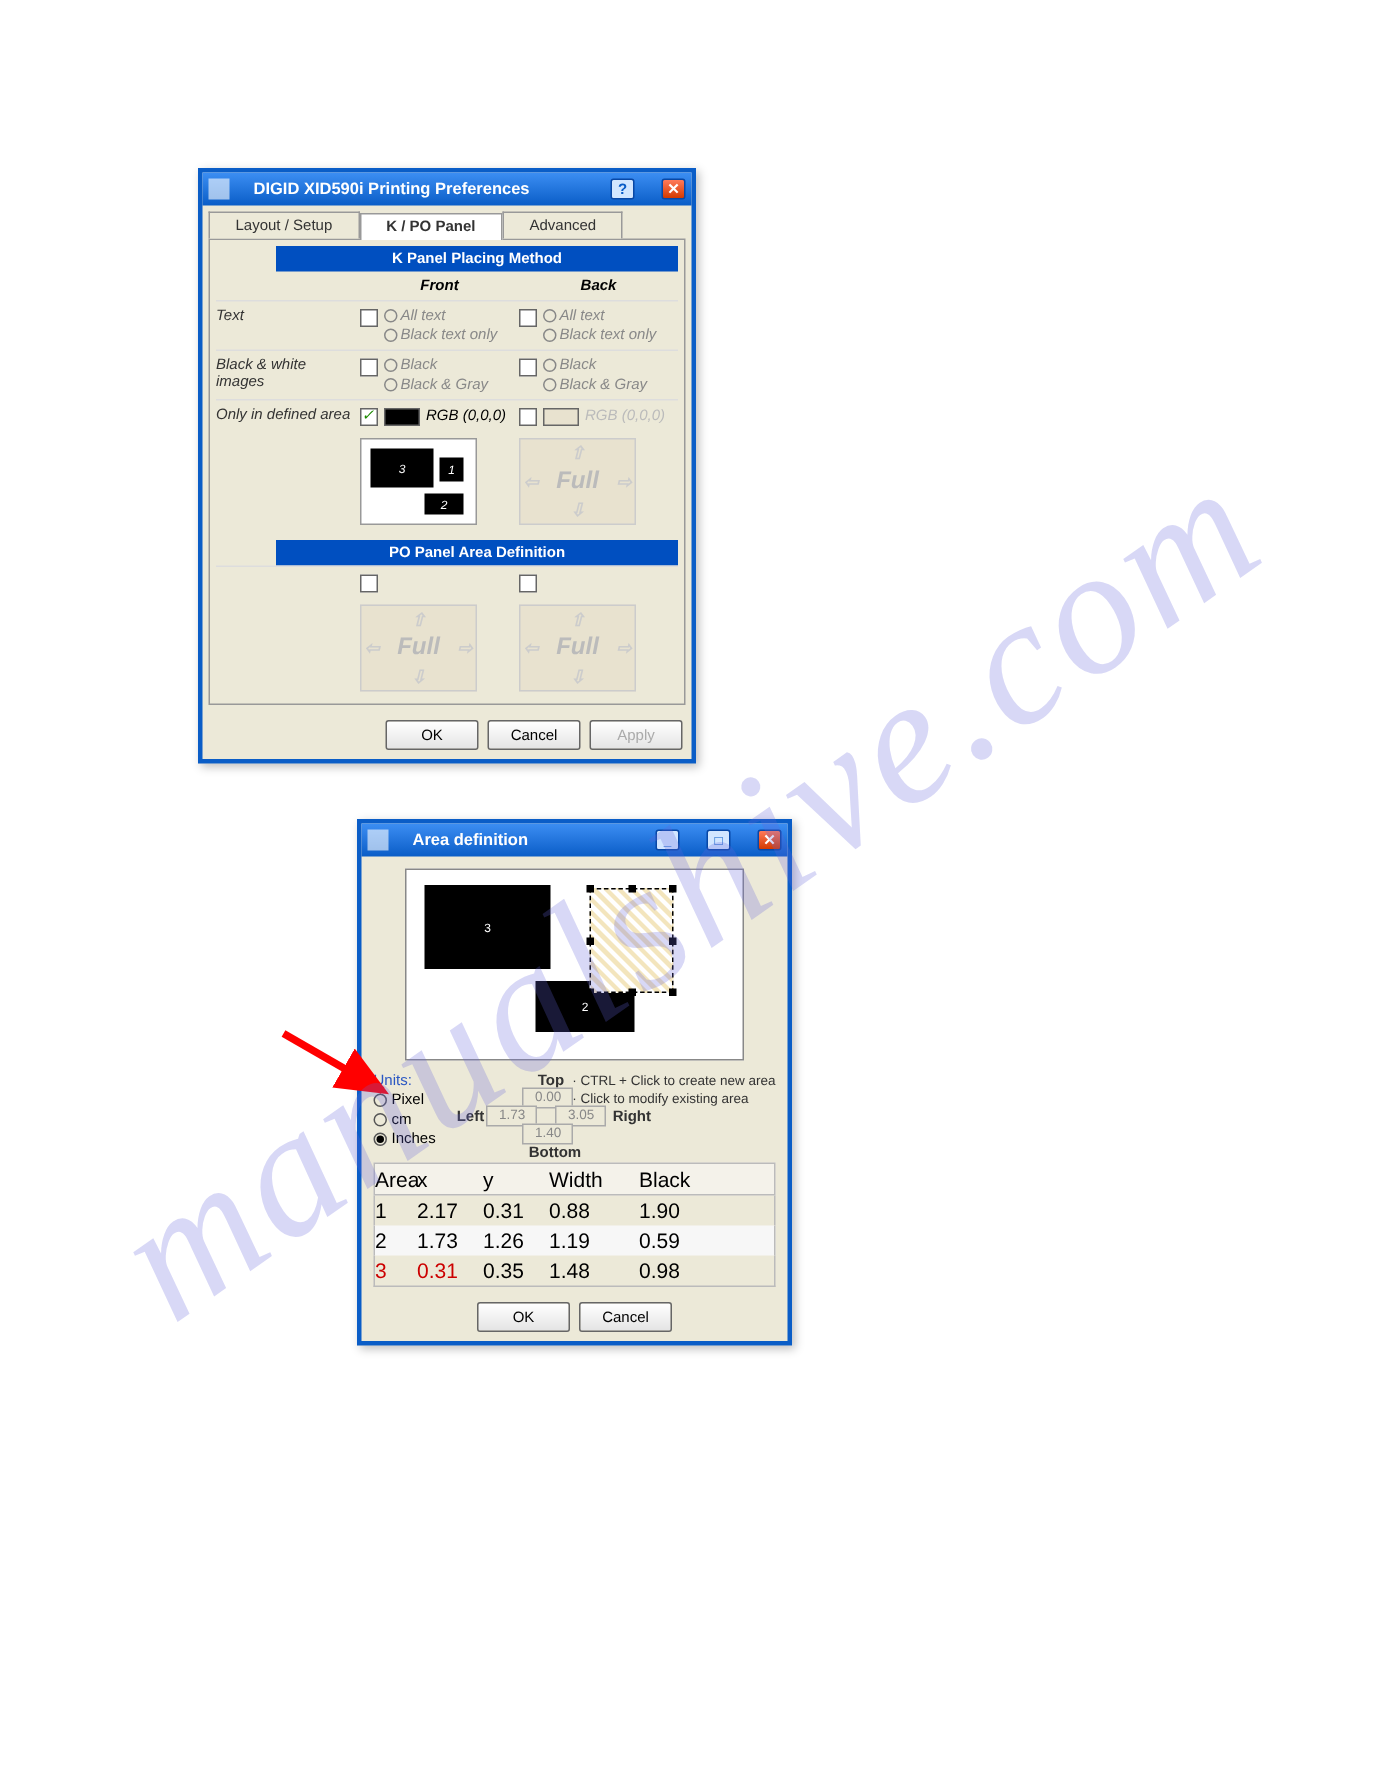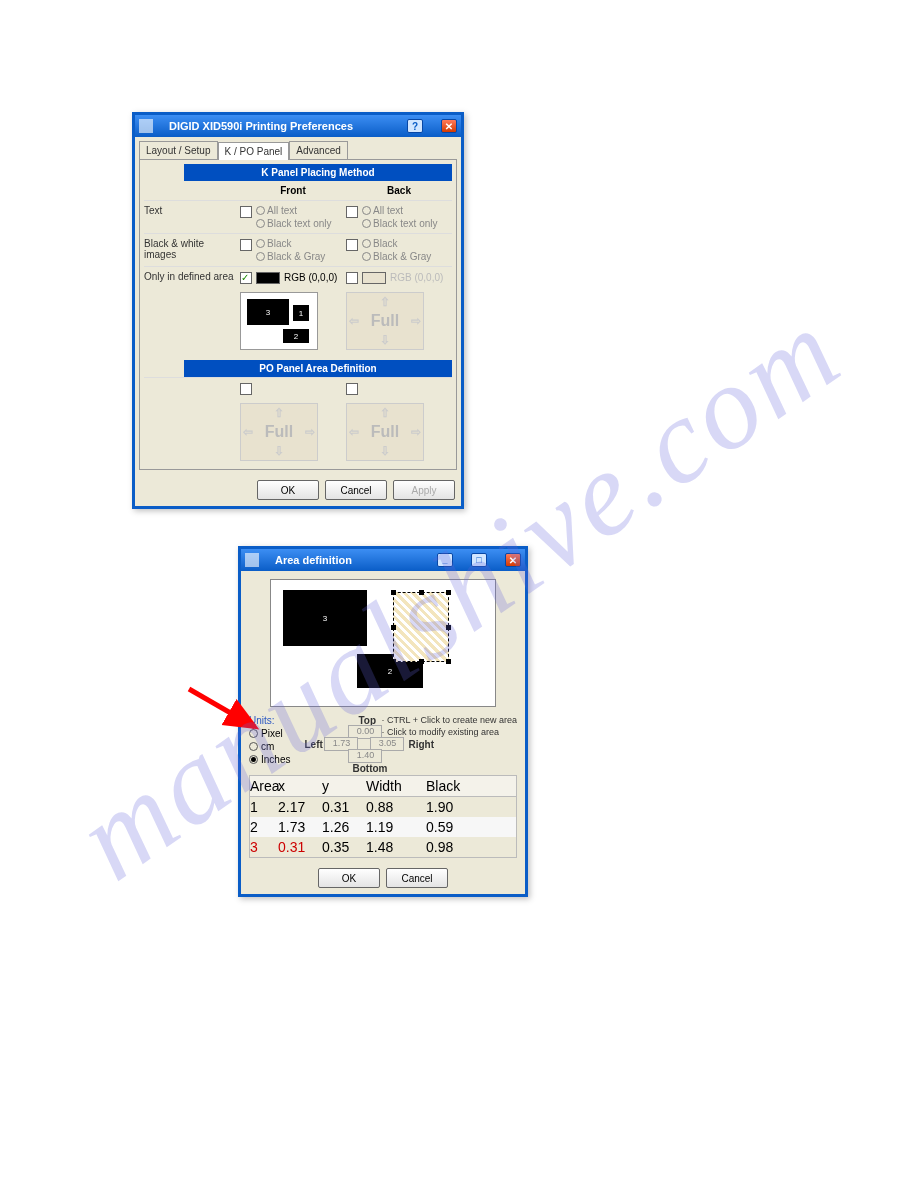--- a/index.html
+++ b/index.html
@@ -9,25 +9,25 @@
   
   .win { position: absolute; border: 3px solid #0a5dc7; background: #ece9d8; box-shadow: 2px 2px 6px rgba(0,0,0,.25); }
   .win1 { left: 132px; top: 112px; width: 332px; }
   .titlebar { height: 22px; background: linear-gradient(#3c8ef3,#0a5dc7); color:#fff; display:flex; align-items:center; padding:0 4px; font-size:11px; font-weight:bold; gap:16px; }
   .titlebar .icon { width:14px; height:14px; background:#fff; opacity:.6; }
   .titlebar .spacer { flex:1; }
   .help-btn,.close-btn { width:16px; height:14px; border:1px solid #0747a6; border-radius:2px; display:flex;align-items:center;justify-content:center; font-size:10px; margin-left:2px; cursor:pointer; }
   .help-btn { background:#d2e6ff; color:#0a5dc7; }
   .close-btn { background:linear-gradient(#ff7a5a,#d43a00); color:#fff; }
   .tabs { display:flex; padding:4px 4px 0 4px; font-size:10px; }
-  .tab { border:1px solid #999; border-bottom:none; padding:3px 6px; background:#ece9d8; color:#333; cursor:pointer; }
-  .tab.active { background:#fff; position:relative; top:1px; }
+  .tab { border:1px solid #999; border-bottom:none; padding:3px 17px; background:#ece9d8; color:#333; cursor:pointer; }
+  .tab.active { background:#fff; position:relative; top:1px;font-weight:bold; }
   .pane { border:1px solid #999; margin:0 4px 4px 4px; background:#ece9d8; padding:4px; }
   .section-head { background:#004fc0; color:#fff; text-align:center; font-size:10px; font-weight:bold; padding:3px 0;margin-left:40px; }
-  .row { display:flex; font-size:10px; align-items:flex-start; border-top:1px solid #ddd; padding:4px 0; }
+  .row { display:flex; font-size:10px; align-items:flex-start; border-top:1px solid #ddd; padding:4px 0;font-style:italic; }
   .row-label { width:96px; text-align:left; padding-right:6px; color:#333; }
   .side { flex:1; display:flex; gap:4px; align-items:flex-start; }
   .cb { width:12px;height:12px; border:1px solid #666; background:#fff; flex-shrink:0; margin-top:1px; cursor:pointer; }
   .cb.checked::after { content:"✓"; font-size:10px; color:#1d8a00; display:block; line-height:10px; }
   .opt-col { display:flex; flex-direction:column; gap:2px; color:#888; }
   .radio { display:flex; align-items:center; gap:2px; }
   .radio .dot { width:9px;height:9px;border:1px solid #888; border-radius:50%; }
   .swatch { width:24px;height:12px; border:1px solid #666; }
   .swatch.black { background:#000; }
   .swatch.tan  { background:#e8e2cf; }

